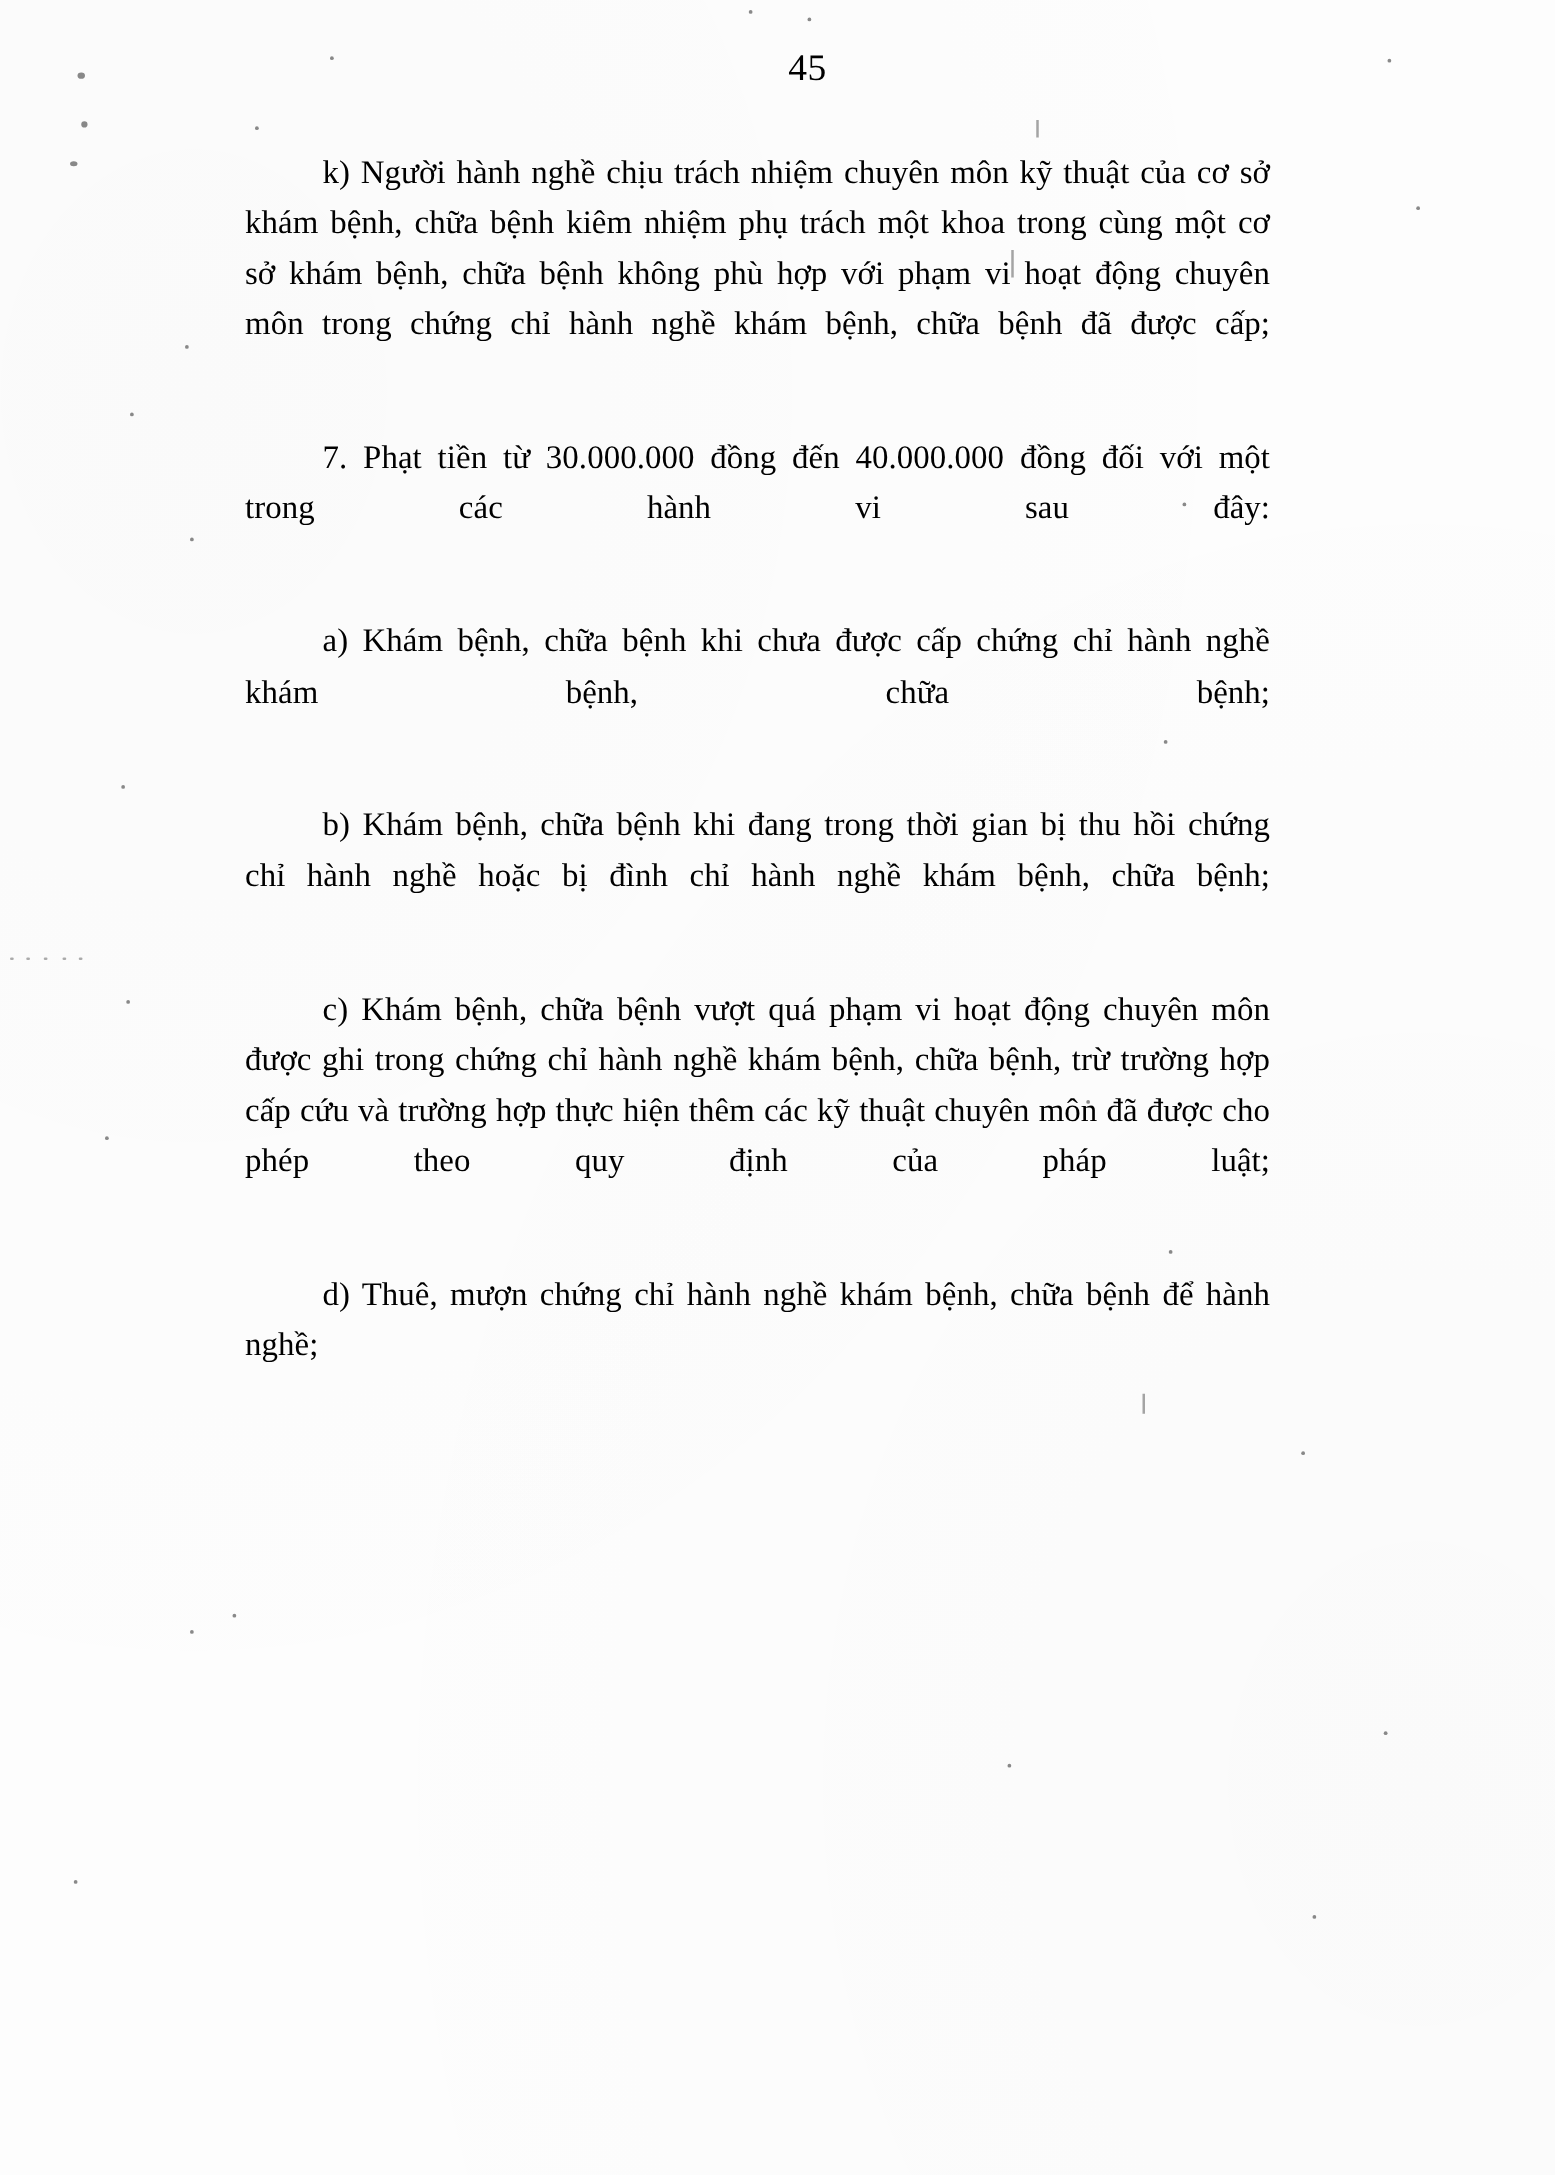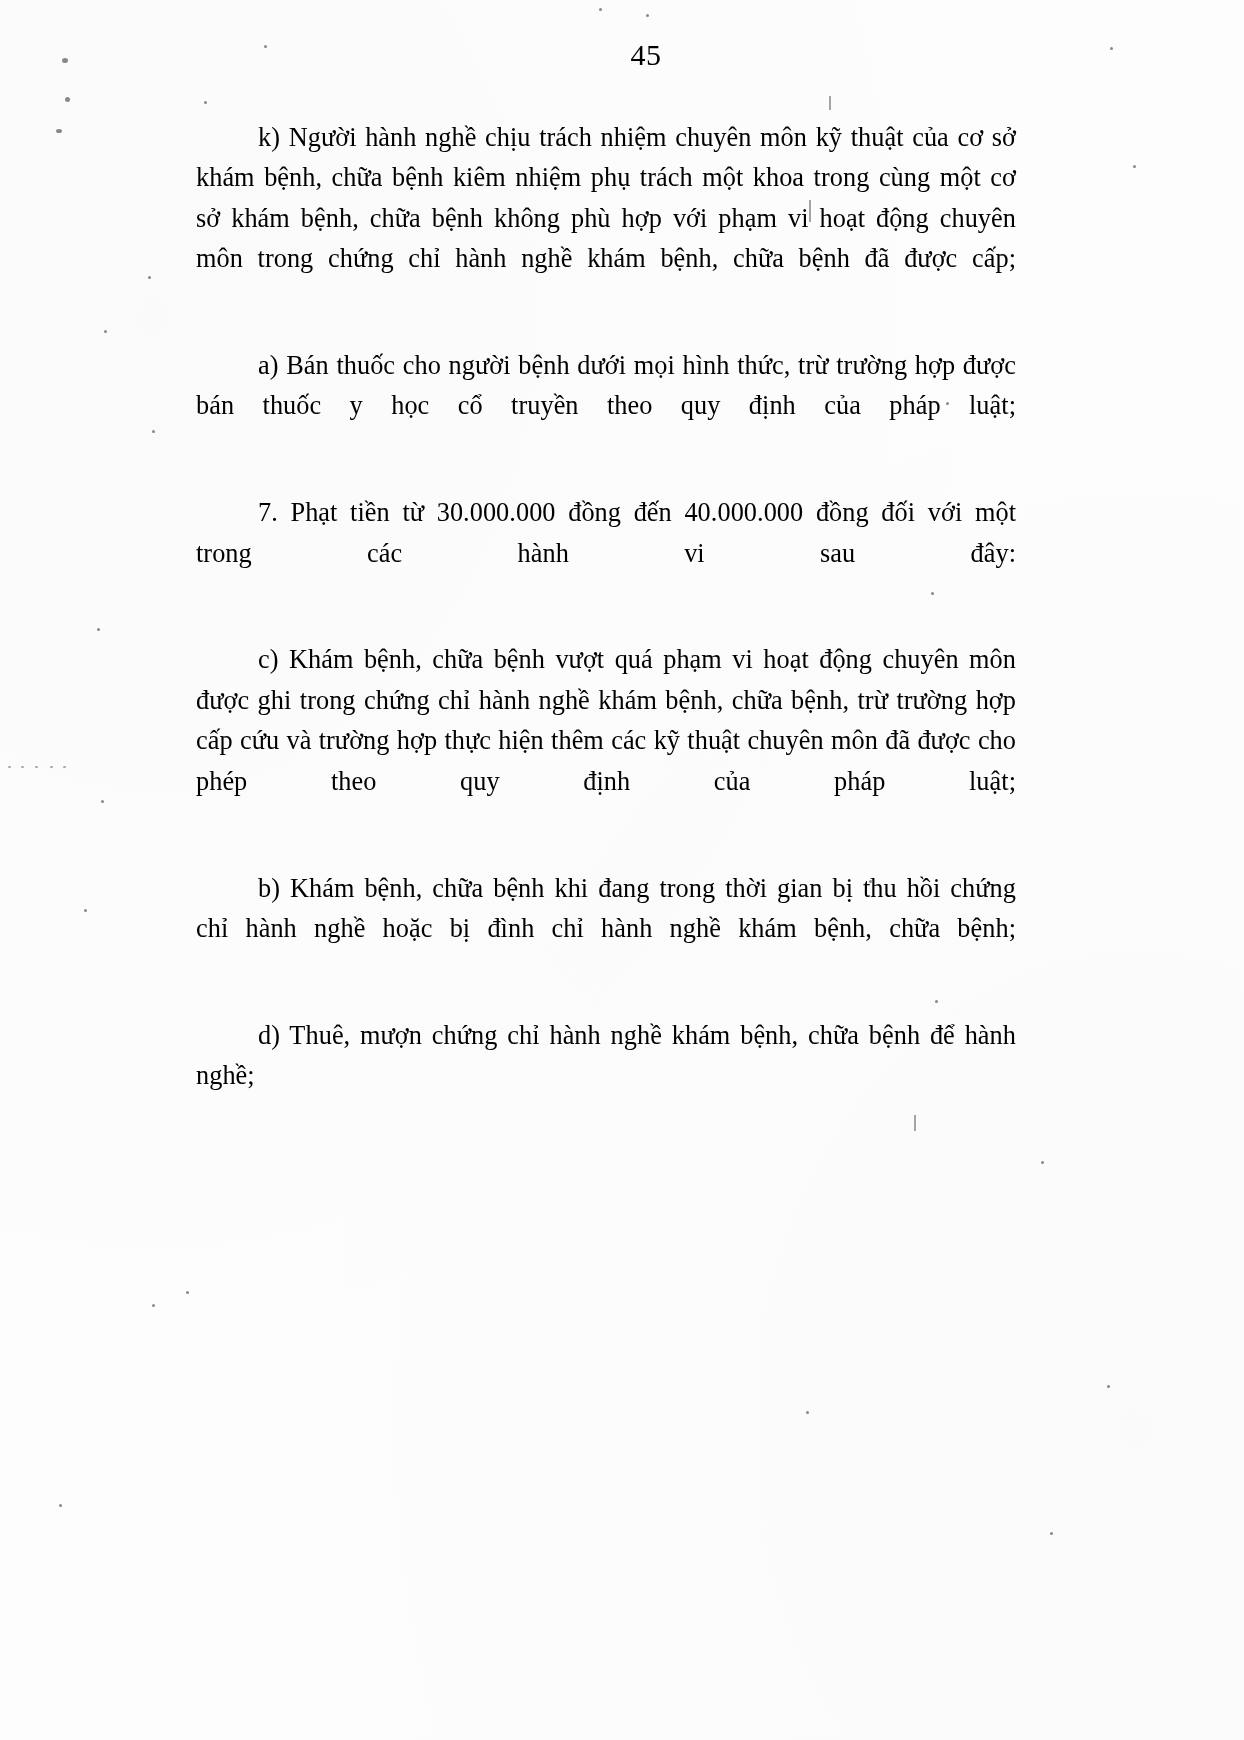--- a/index.html
+++ b/index.html
@@ -136,21 +136,21 @@
     <span style="left:13px;"></span>
     <span style="left:27px;"></span>
     <span style="left:42px;"></span>
     <span style="left:55px;"></span>
   </div>
 
   <div class="page-number">45</div>
 
   <div class="body-column">
     <p class="para gap-after">k) Người hành nghề chịu trách nhiệm chuyên môn kỹ thuật của cơ sở khám bệnh, chữa bệnh kiêm nhiệm phụ trách một khoa trong cùng một cơ sở khám bệnh, chữa bệnh không phù hợp với phạm vi hoạt động chuyên môn trong chứng chỉ hành nghề khám bệnh, chữa bệnh đã được cấp;</p>
-    <p class="para gap-after">a) Bán thuốc cho người bệnh dưới mọi hình thức, trừ trường hợp được bán thuốc y học cổ truyền theo quy định của pháp luật;</p>
     <p class="para gap-after">7. Phạt tiền từ 30.000.000 đồng đến 40.000.000 đồng đối với một trong các hành vi sau đây:</p>
+    <p class="para gap-after">a) Khám bệnh, chữa bệnh khi chưa được cấp chứng chỉ hành nghề khám bệnh, chữa bệnh;</p>
+    <p class="para gap-after">b) Khám bệnh, chữa bệnh khi đang trong thời gian bị thu hồi chứng chỉ hành nghề hoặc bị đình chỉ hành nghề khám bệnh, chữa bệnh;</p>
     <p class="para gap-after">c) Khám bệnh, chữa bệnh vượt quá phạm vi hoạt động chuyên môn được ghi trong chứng chỉ hành nghề khám bệnh, chữa bệnh, trừ trường hợp cấp cứu và trường hợp thực hiện thêm các kỹ thuật chuyên môn đã được cho phép theo quy định của pháp luật;</p>
-    <p class="para gap-after">b) Khám bệnh, chữa bệnh khi đang trong thời gian bị thu hồi chứng chỉ hành nghề hoặc bị đình chỉ hành nghề khám bệnh, chữa bệnh;</p>
     <p class="para gap-after">d) Thuê, mượn chứng chỉ hành nghề khám bệnh, chữa bệnh để hành nghề;</p>
 
   </div>
 
 </div>
 
 </body></html>

